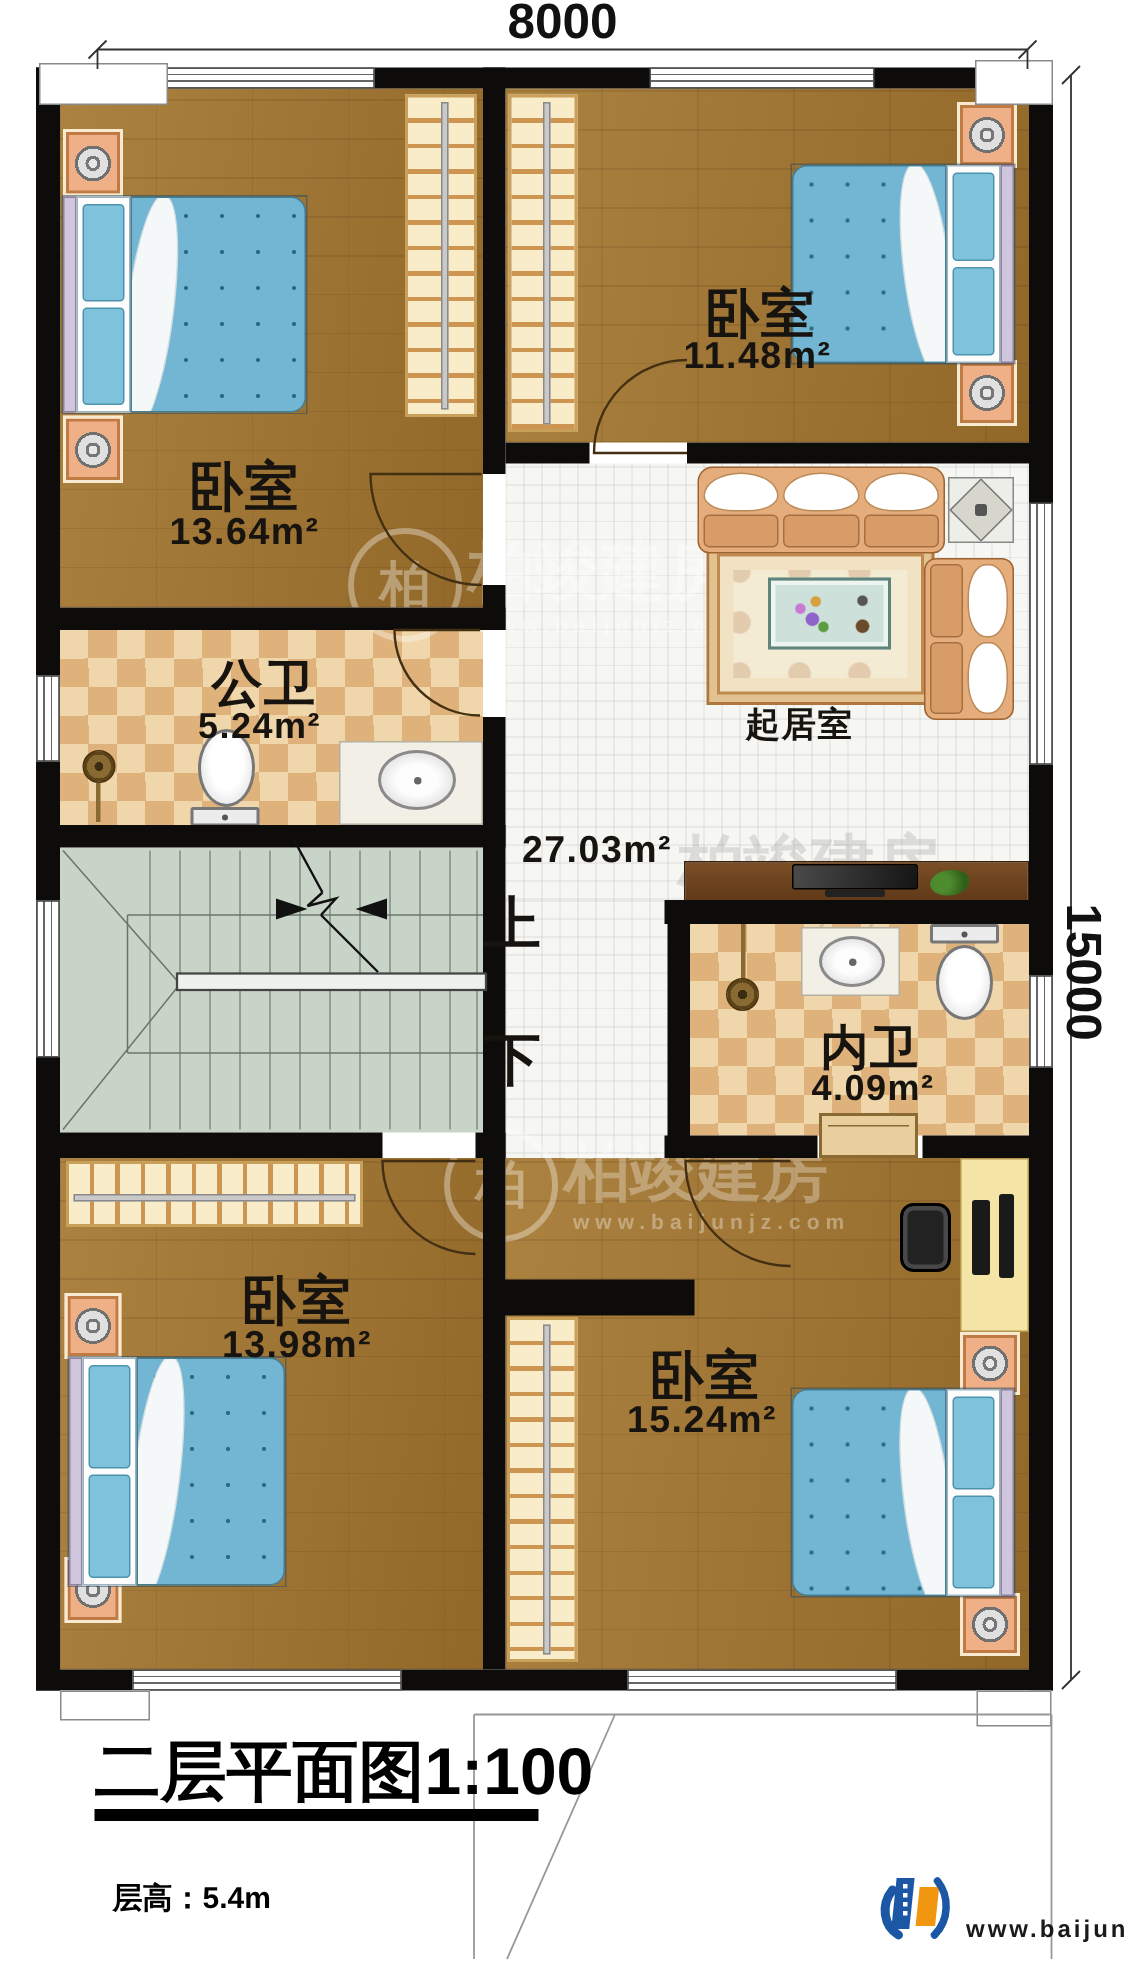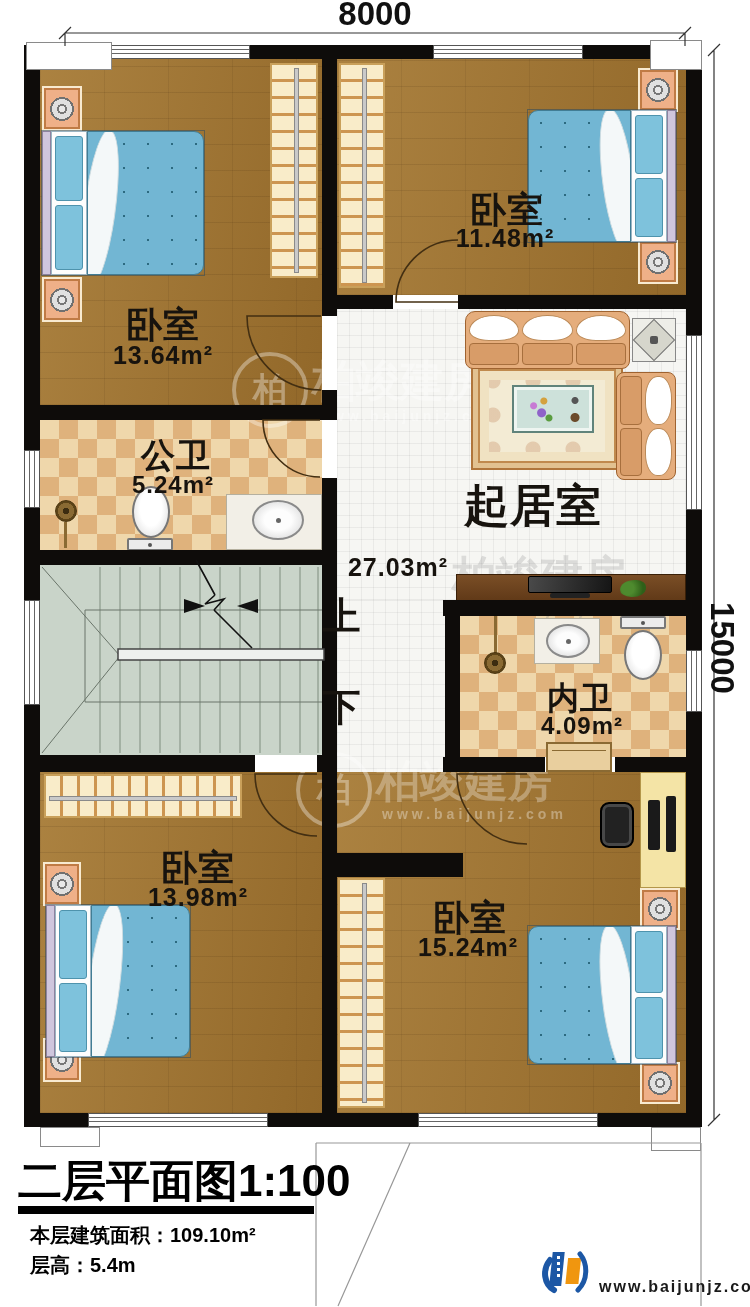--- a/index.html
+++ b/index.html
@@ -93,21 +93,21 @@
   .thresh{background:#e9cf9e;border:2px solid #8a6a33;}
   .thresh::after{content:"";position:absolute;left:4px;right:4px;top:6px;height:1px;background:#8a6a33;}
   
   .wm{position:absolute;z-index:2;font-weight:bold;white-space:nowrap;pointer-events:none;text-align:right;}
   .wm-ring{position:absolute;z-index:2;border:4px solid rgba(255,255,255,.35);border-radius:50%;
            display:flex;align-items:center;justify-content:center;color:rgba(255,255,255,.35);font-weight:bold;}
   
   #overlay{position:absolute;left:0;top:0;z-index:7;pointer-events:none;}
   
   .dim{position:absolute;z-index:9;font-weight:bold;color:#111;}
-  .tb{position:absolute;z-index:9;color:#000;}
+  .tb{position:absolute;z-index:9;color:#000;margin-left:45px;}
 </style>
 </head>
 <body>
 
 <div id="canvas">
 
   <div class="floor wood" style="left:40px;top:59px;width:282px;height:346px;"></div>
   <div class="floor wood" style="left:337px;top:59px;width:349px;height:236px;"></div>
   <div class="floor tile" style="left:337px;top:309px;width:349px;height:291px;"></div>
   <div class="floor tile" style="left:337px;top:600px;width:108px;height:253px;"></div>
@@ -300,43 +300,40 @@
 
     <g stroke="#989898" stroke-width="1.2" fill="none">
       <path d="M316,1143 V1306 M316,1143 H701 M701,1143 V1306 M410,1143 L338,1306"></path>
     </g>
   </svg>
 
   <div class="rlabel" style="left:163px;top:325px;font-size:36px;">卧室</div>
   <div class="rlabel" style="left:163px;top:355px;font-size:25px;">13.64m²</div>
   <div class="rlabel" style="left:507px;top:210px;font-size:36px;">卧室</div>
   <div class="rlabel" style="left:505px;top:238px;font-size:25px;">11.48m²</div>
-  <div class="rlabel" style="left:533px;top:506px;font-size:45px;">起居室</div>
+  <div class="rlabel" style="left:533px;top:483px;font-size:23px;">起居室</div>
   <div class="rlabel" style="left:398px;top:567px;font-size:25px;">27.03m²</div>
   <div class="rlabel" style="left:176px;top:456px;font-size:34px;">公卫</div>
   <div class="rlabel" style="left:173px;top:485px;font-size:24px;">5.24m²</div>
   <div class="rlabel" style="left:580px;top:699px;font-size:32px;">内卫</div>
   <div class="rlabel" style="left:582px;top:726px;font-size:24px;">4.09m²</div>
   <div class="rlabel" style="left:198px;top:868px;font-size:36px;">卧室</div>
   <div class="rlabel" style="left:198px;top:897px;font-size:25px;">13.98m²</div>
   <div class="rlabel" style="left:470px;top:918px;font-size:36px;">卧室</div>
   <div class="rlabel" style="left:468px;top:947px;font-size:25px;">15.24m²</div>
   <div class="rlabel" style="left:342px;top:616px;font-size:38px;">上</div>
   <div class="rlabel" style="left:342px;top:707px;font-size:38px;">下</div>
 
   <div class="dim" style="left:375px;top:14px;transform:translate(-50%,-50%);font-size:33px;">8000</div>
   <div class="dim" style="left:722px;top:648px;transform:translate(-50%,-50%) rotate(90deg);font-size:33px;">15000</div>
 
   <div class="tb" style="left:18px;top:1152px;font-size:44px;font-weight:bold;white-space:nowrap;">
     <span>二层平面图</span><span>1:100</span>
   </div>
   <div class="tb" style="left:18px;top:1206px;width:296px;height:8px;background:#000;"></div>
-  <div class="tb" style="left:30px;top:1222px;font-size:20px;font-weight:bold;">
-    <span>本层建筑面积：</span><span>109.10m²</span>
-  </div>
   <div class="tb" style="left:30px;top:1252px;font-size:20px;font-weight:bold;">
     <span>层高：</span><span>5.4m</span>
   </div>
 
   <div class="tb" style="left:540px;top:1240px;width:200px;height:62px;">
     <svg width="52" height="58" viewBox="0 0 52 58" style="position:absolute;left:0;top:0;">
       <path d="M14,50 C4,44 2,30 10,20" stroke="#1c57a5" stroke-width="6" fill="none" stroke-linecap="round"></path>
       <rect x="14" y="12" width="12" height="34" fill="#1c57a5" transform="skewX(-6)"></rect>
       <rect x="30" y="18" width="13" height="26" fill="#f0960f" transform="skewX(-6)"></rect>
       <rect x="17" y="16" width="3" height="3" fill="#fff"></rect>

